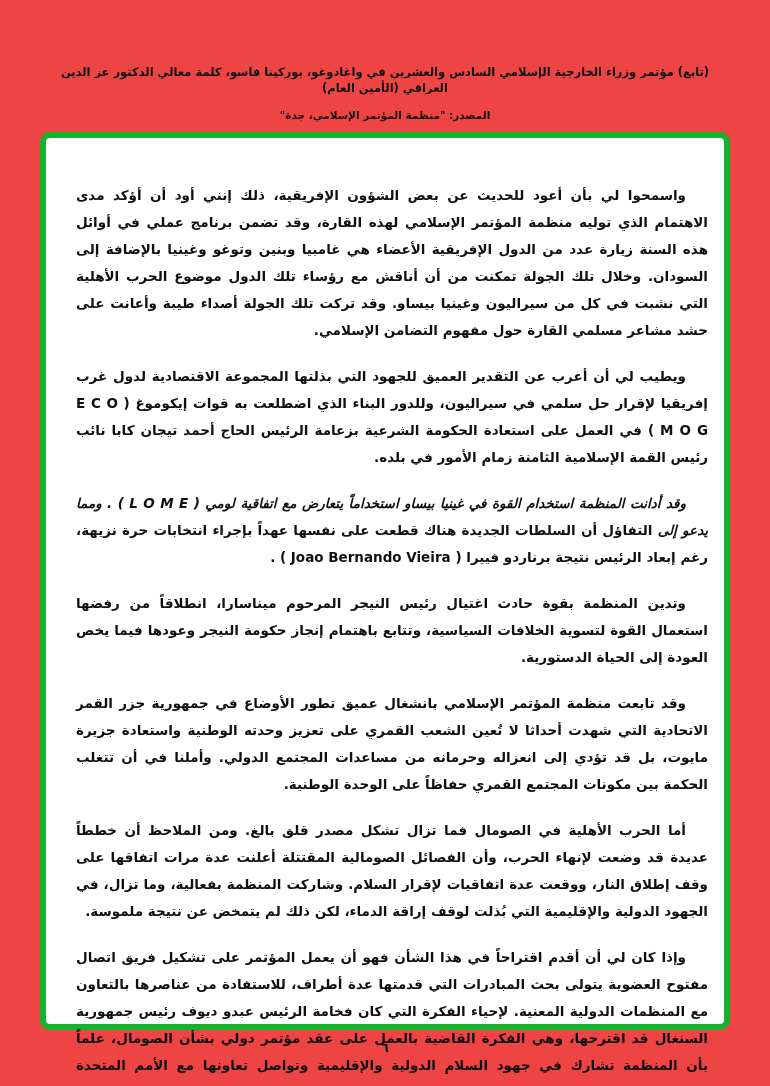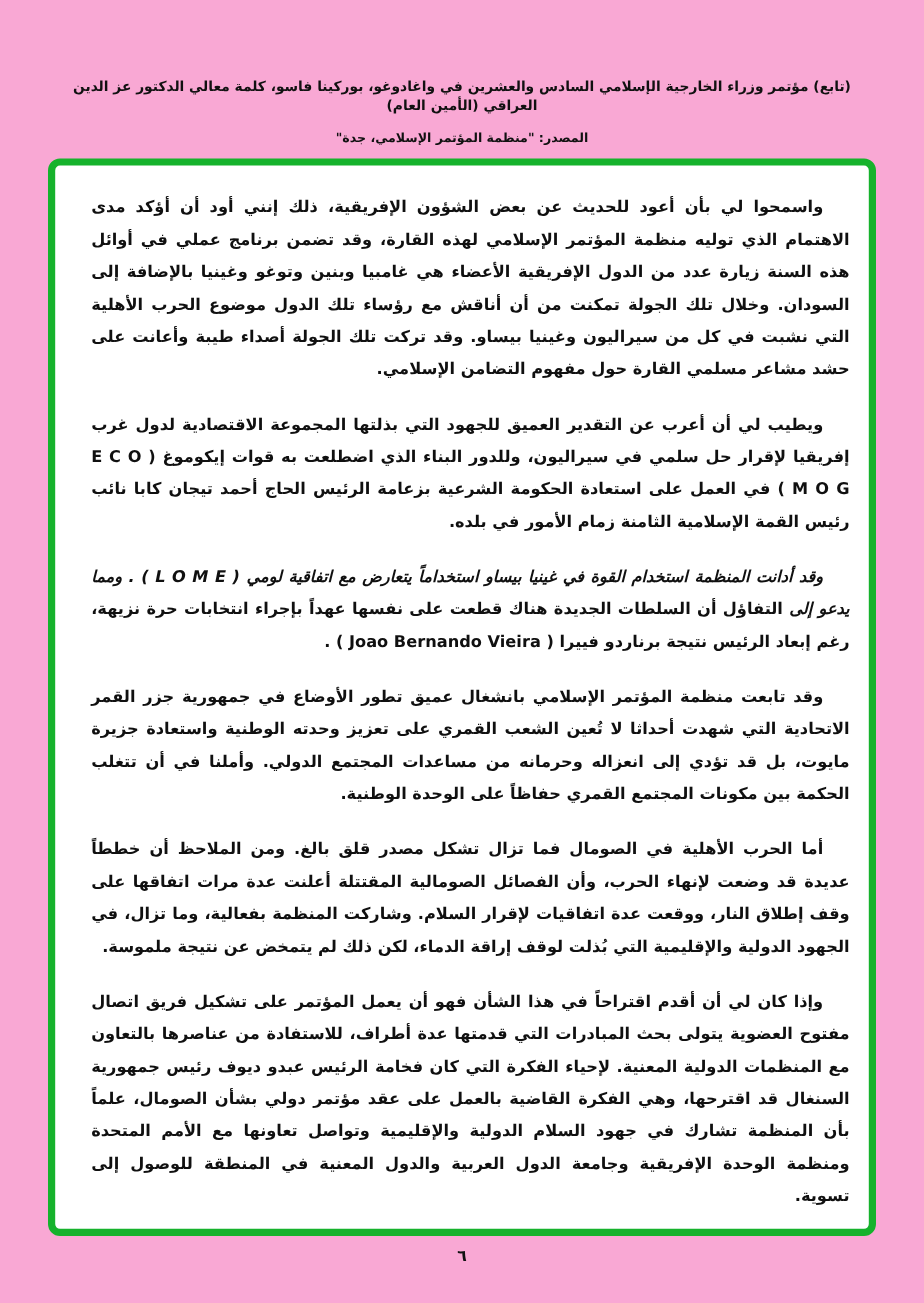--- a/index.html
+++ b/index.html
@@ -5,21 +5,21 @@
   html, body {
     margin: 0;
     padding: 0;
     background: #ffffff;
     font-family: "DejaVu Sans", sans-serif;
   }
   .page {
     position: relative;
     width: 770px;
     height: 1086px;
-    background: #f9a8d4;
+    background: #ef4444;
     overflow: hidden;
     color: #111111;
   }
   .doc-header {
     position: absolute;
     top: 64px;
     left: 0;
     width: 100%;
     text-align: center;
     direction: rtl;
@@ -51,20 +51,21 @@
     box-sizing: border-box;
     width: 100%;
     height: 100%;
     padding: 22px 16px 0 30px;
     direction: rtl;
     text-align: justify;
     font-size: 13.5px;
     font-weight: bold;
     line-height: 27px;
     color: #101010;
+    margin-top: 22px;
   }
   .frame-content p {
     margin: 0 0 19px 0;
     text-indent: 22px;
   }
   .frame-content p .italic-run {
     font-style: italic;
   }
   .page-number {
     position: absolute;
@@ -95,20 +96,23 @@
 
       <p>
         <span>ويطيب لي أن أعرب عن التقدير العميق للجهود التي بذلتها المجموعة الاقتصادية لدول غرب إفريقيا لإقرار حل سلمي في سيراليون، وللدور البناء الذي اضطلعت به قوات إيكوموغ ( E C O M O G ) في العمل على استعادة الحكومة الشرعية بزعامة الرئيس الحاج أحمد تيجان كابا نائب رئيس القمة الإسلامية الثامنة زمام الأمور في بلده.</span>
       </p>
 
       <p>
         <span class="italic-run">وقد أدانت المنظمة استخدام القوة في غينيا بيساو استخداماً يتعارض مع اتفاقية لومي ( L O M E ) . ومما يدعو إلى</span>
         <span>التفاؤل أن السلطات الجديدة هناك قطعت على نفسها عهداً بإجراء انتخابات حرة نزيهة، رغم إبعاد الرئيس نتيجة برناردو فييرا ( Joao Bernando Vieira ) .</span>
       </p>
 
+      <p>
+        <span>وتدين المنظمة بقوة حادث اغتيال رئيس النيجر المرحوم ميناسارا، انطلاقاً من رفضها استعمال القوة لتسوية الخلافات السياسية، وتتابع باهتمام إنجاز حكومة النيجر وعودها فيما يخص العودة إلى الحياة الدستورية.</span>
+      </p>
 
       <p>
         <span>وقد تابعت منظمة المؤتمر الإسلامي بانشغال عميق تطور الأوضاع في جمهورية جزر القمر الاتحادية التي شهدت أحداثا لا تُعين الشعب القمري على تعزيز وحدته الوطنية واستعادة جزيرة مايوت، بل قد تؤدي إلى انعزاله وحرمانه من مساعدات المجتمع الدولي. وأملنا في أن تتغلب الحكمة بين مكونات المجتمع القمري حفاظاً على الوحدة الوطنية.</span>
       </p>
 
       <p>
         <span>أما الحرب الأهلية في الصومال فما تزال تشكل مصدر قلق بالغ. ومن الملاحظ أن خططاً عديدة قد وضعت لإنهاء الحرب، وأن الفصائل الصومالية المقتتلة أعلنت عدة مرات اتفاقها على وقف إطلاق النار، ووقعت عدة اتفاقيات لإقرار السلام. وشاركت المنظمة بفعالية، وما تزال، في الجهود الدولية والإقليمية التي بُذلت لوقف إراقة الدماء، لكن ذلك لم يتمخض عن نتيجة ملموسة.</span>
       </p>
 
       <p>

